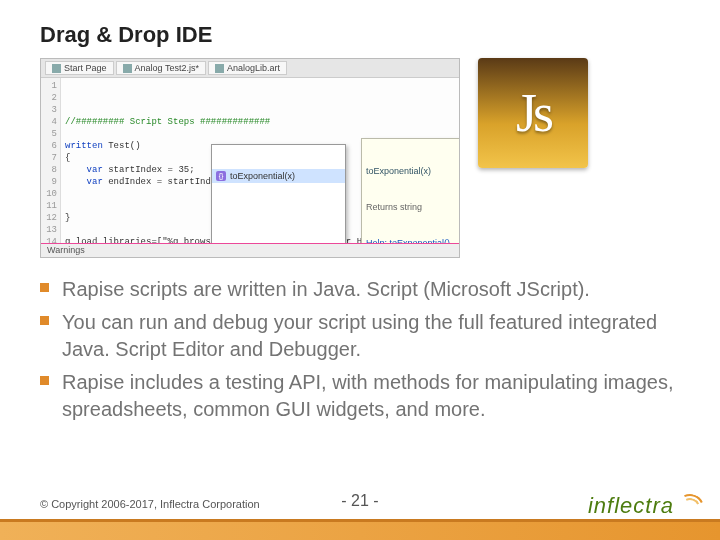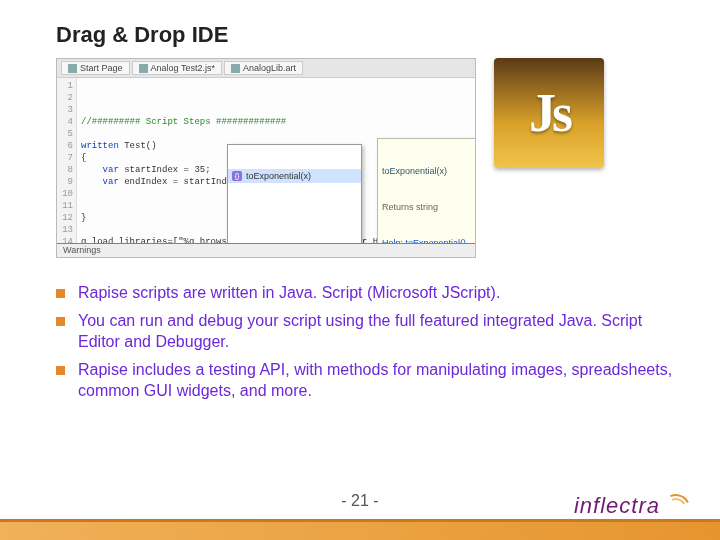--- a/index.html
+++ b/index.html
@@ -3,23 +3,23 @@
 <meta charset="utf-8">
 <style>
   * { box-sizing: border-box; margin: 0; padding: 0; }
   body {
     width: 720px; height: 540px;
     font-family: Arial, Helvetica, sans-serif;
     background: #fff;
     position: relative;
     overflow: hidden;
   }
-  .slide { width: 100%; height: 100%; position: relative; padding: 22px 40px 0 56px; border-radius: 22px; }
+  .slide { width: 100%; height: 100%; position: relative; padding: 22px 40px 0 40px; border-radius: 22px; }
   h2.title { font-size: 22px; font-weight: bold; color: #222; margin-bottom: 10px; }
-  .ide-wrap { display: flex; align-items: flex-start; gap: 18px; margin-bottom: 24px; }
+  .ide-wrap { display: flex; align-items: flex-start; gap: 18px; margin-bottom: 18px; }
   .ide {
     width: 420px; height: 200px;
     border: 1px solid #bbb; background: #fdfdfd;
     font-family: "Courier New", monospace;
     font-size: 9px; color: #333;
     display: flex; flex-direction: column;
     position: relative;
   }
   .ide-tabs {
     display: flex; align-items: center; gap: 2px;
@@ -62,25 +62,25 @@
   .tooltip .sig{color:#356;}
   .tooltip .ret{color:#666;}
   .tooltip .link{color:#1356c0; text-decoration:underline;}
   .js-logo {
     width:110px; height:110px;
     background:linear-gradient(180deg,#5a3a16 0%, #d9a22a 60%, #f2c44a 100%);
     border-radius:4px; display:flex; align-items:center; justify-content:center;
     box-shadow:0 2px 4px rgba(0,0,0,.3);
   }
   .js-logo span{
-    font-family:Georgia,serif; font-size:54px; font-weight:bold;
+    font-family:Georgia,serif; font-size:54px; font-weight:normal;
     color:#fff; text-shadow:0 2px 3px rgba(0,0,0,.4);
     letter-spacing:-4px;
   }
-  ul.bullets { list-style:none; font-size:16px; color:#6d28d9; line-height:1.35; }
+  ul.bullets { list-style:none; font-size:20px; color:#737373; line-height:1.35; }
   ul.bullets li { position:relative; padding-left:22px; margin-bottom:6px; }
   ul.bullets li::before {
     content:""; position:absolute; left:0; top:7px;
     width:9px; height:9px; background:#e08a2a;
   }
   .footer {
     position:absolute; left:0; right:0; bottom:0; height:56px;
     padding:0 40px 0 40px;
   }
   .footer-bar {
@@ -93,23 +93,23 @@
   }
   .copyright {
     position:absolute; left:40px; bottom:30px;
     font-size:11px; color:#555;
   }
   .pagenum {
     position:absolute; left:50%; bottom:30px; transform:translateX(-50%);
     font-size:16px; color:#555;
   }
   .brand {
-    position:absolute; right:32px; bottom:20px;
+    position:absolute; right:18px; bottom:20px;
     font-family:Arial; font-size:22px; font-style:italic;
-    color:#701a75; letter-spacing:1px;
+    color:#4d7c0f; letter-spacing:1px;
   }
   .brand .swoosh {
     display:inline-block; width:26px; height:26px; vertical-align:middle;
     margin-left:2px; position:relative;
   }
   .brand .swoosh::before,
   .brand .swoosh::after{
     content:""; position:absolute; border:2px solid #e6952e; border-color:#e6952e transparent transparent transparent;
     border-radius:50%;
   }
@@ -200,20 +200,21 @@
     </div>
   </div>
 
   <ul class="bullets">
     <li>Rapise scripts are written in Java. Script (Microsoft JScript).</li>
     <li>You can run and debug your script using the full featured integrated Java. Script Editor and Debugger.</li>
     <li>Rapise includes a testing API, with methods for manipulating images, spreadsheets, common GUI widgets, and more.</li>
   </ul>
 
   <div class="footer">
+    <div class="copyright">© Copyright 2006-2017, Inflectra Corporation</div>
     <div class="pagenum">- 21 -</div>
     <div class="brand">
       <span>inflectra</span><span class="swoosh"></span>
     </div>
     <div class="footer-bar2"></div>
     <div class="footer-bar"></div>
   </div>
 
 </div>
 

